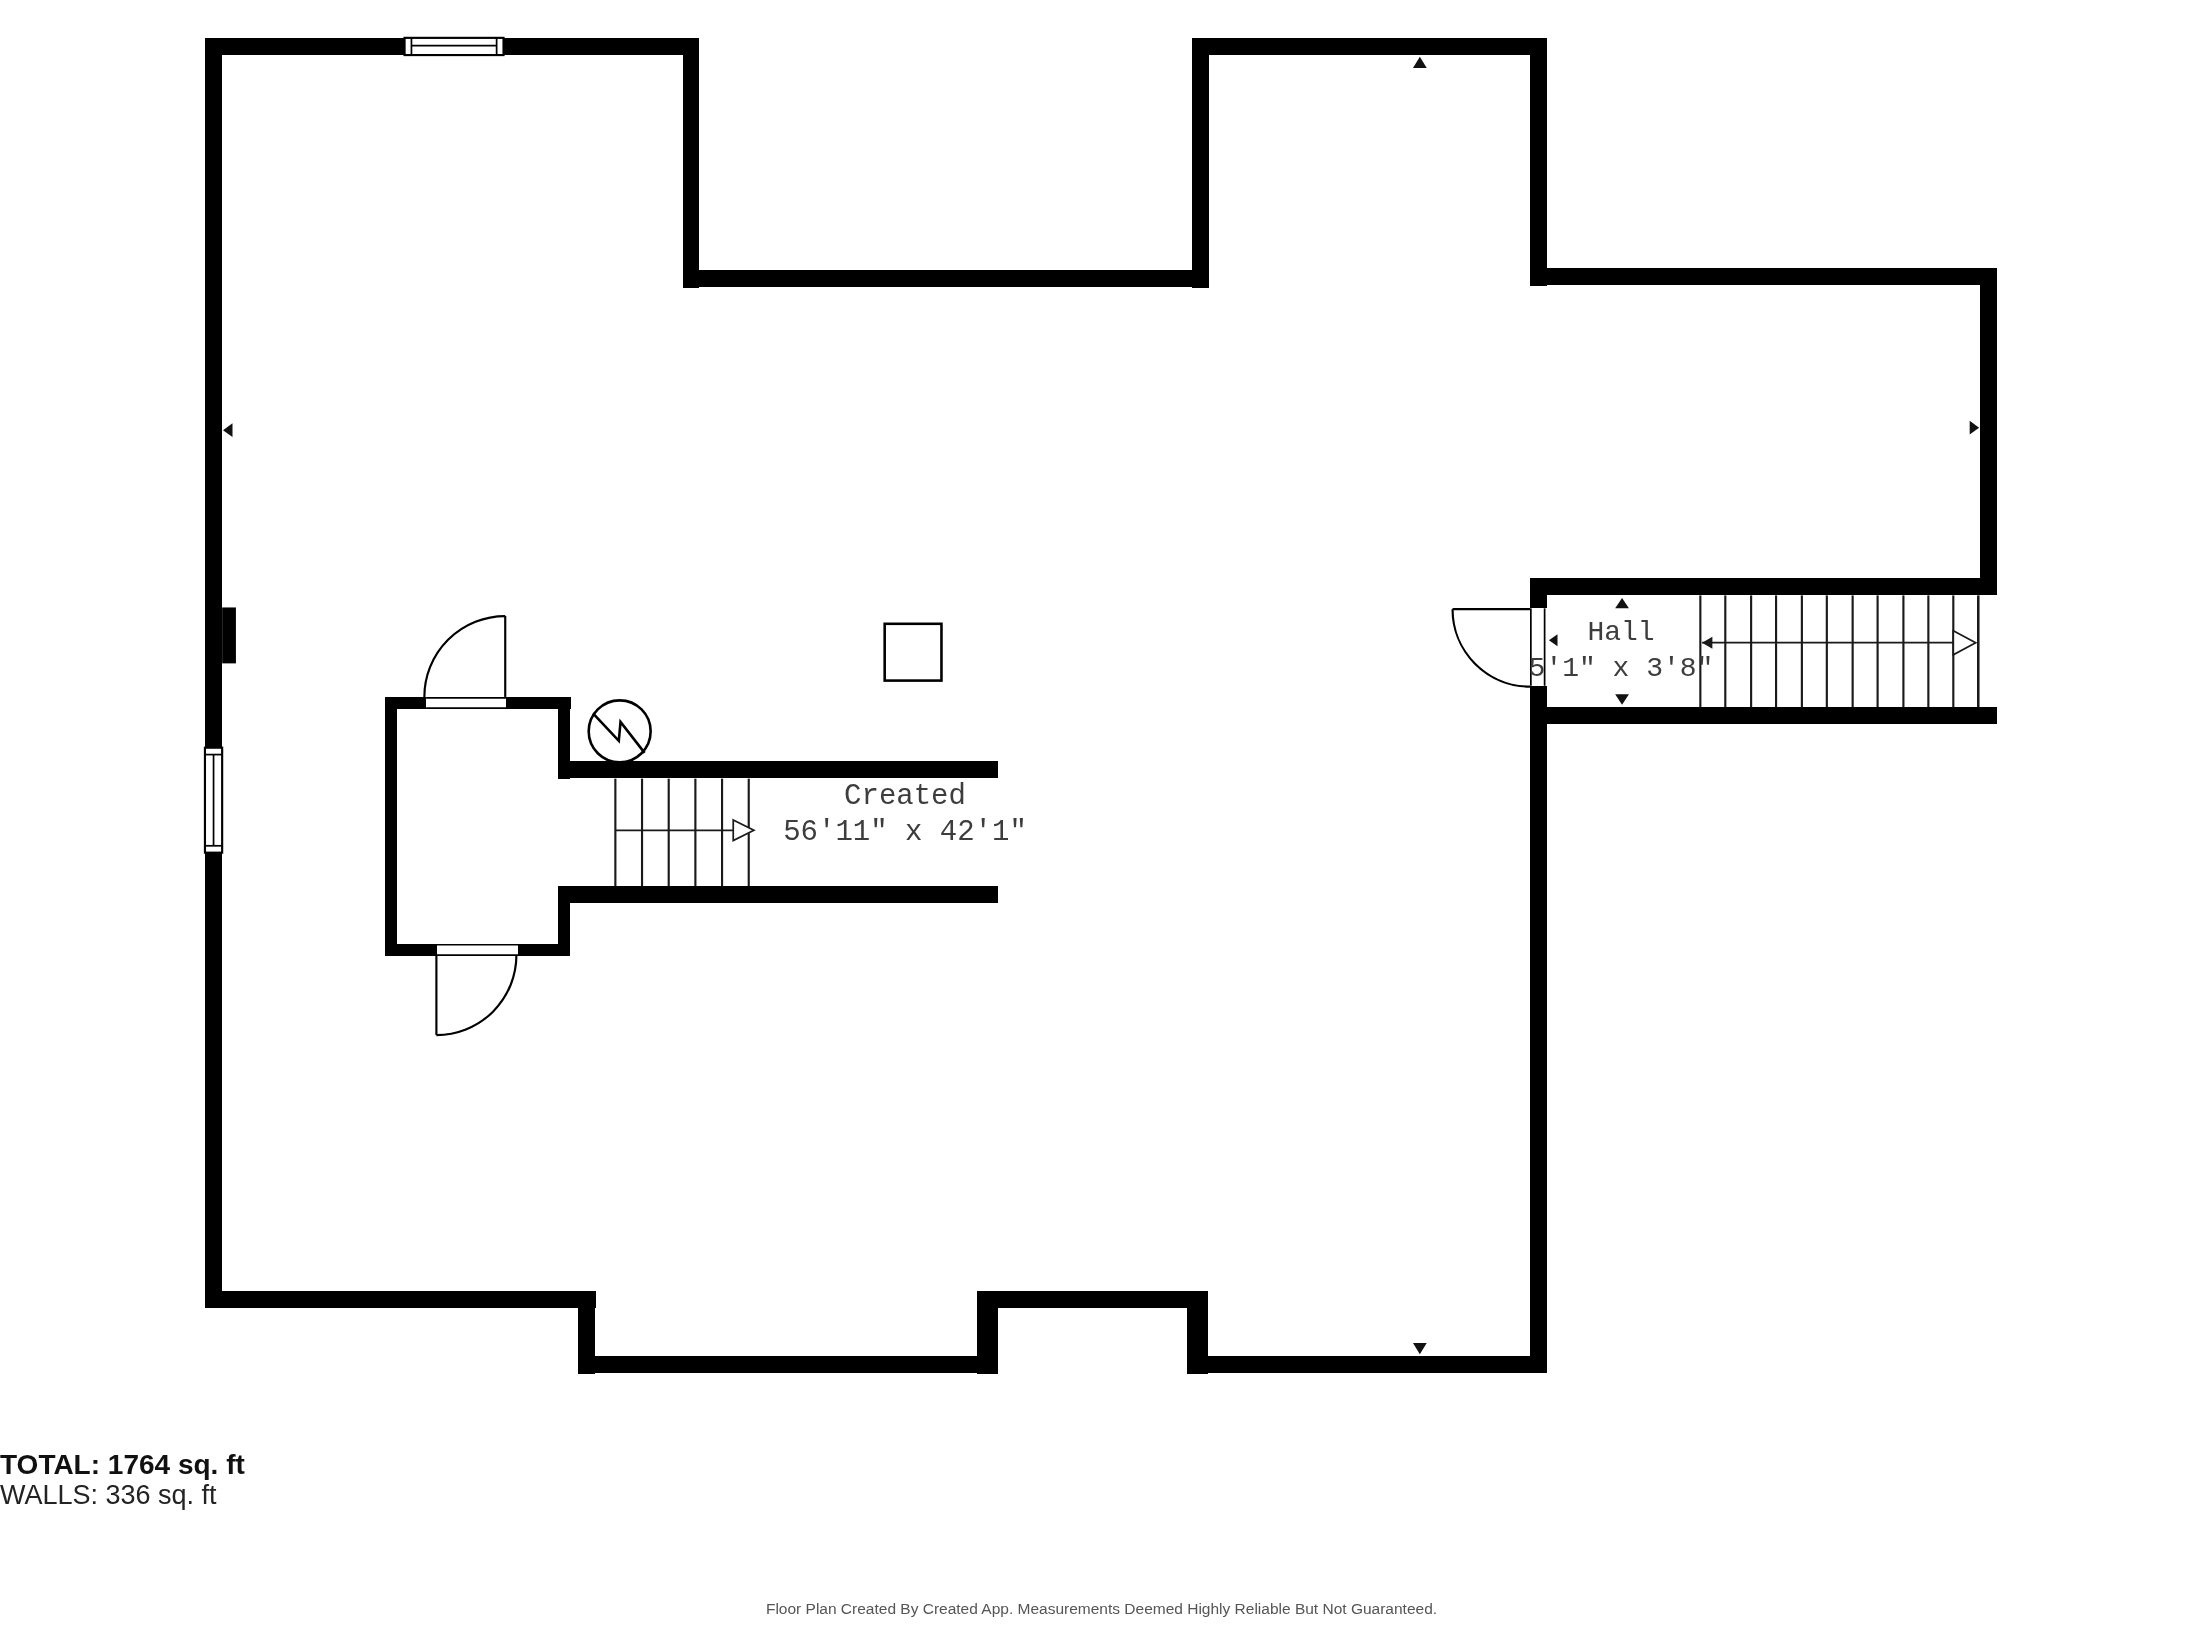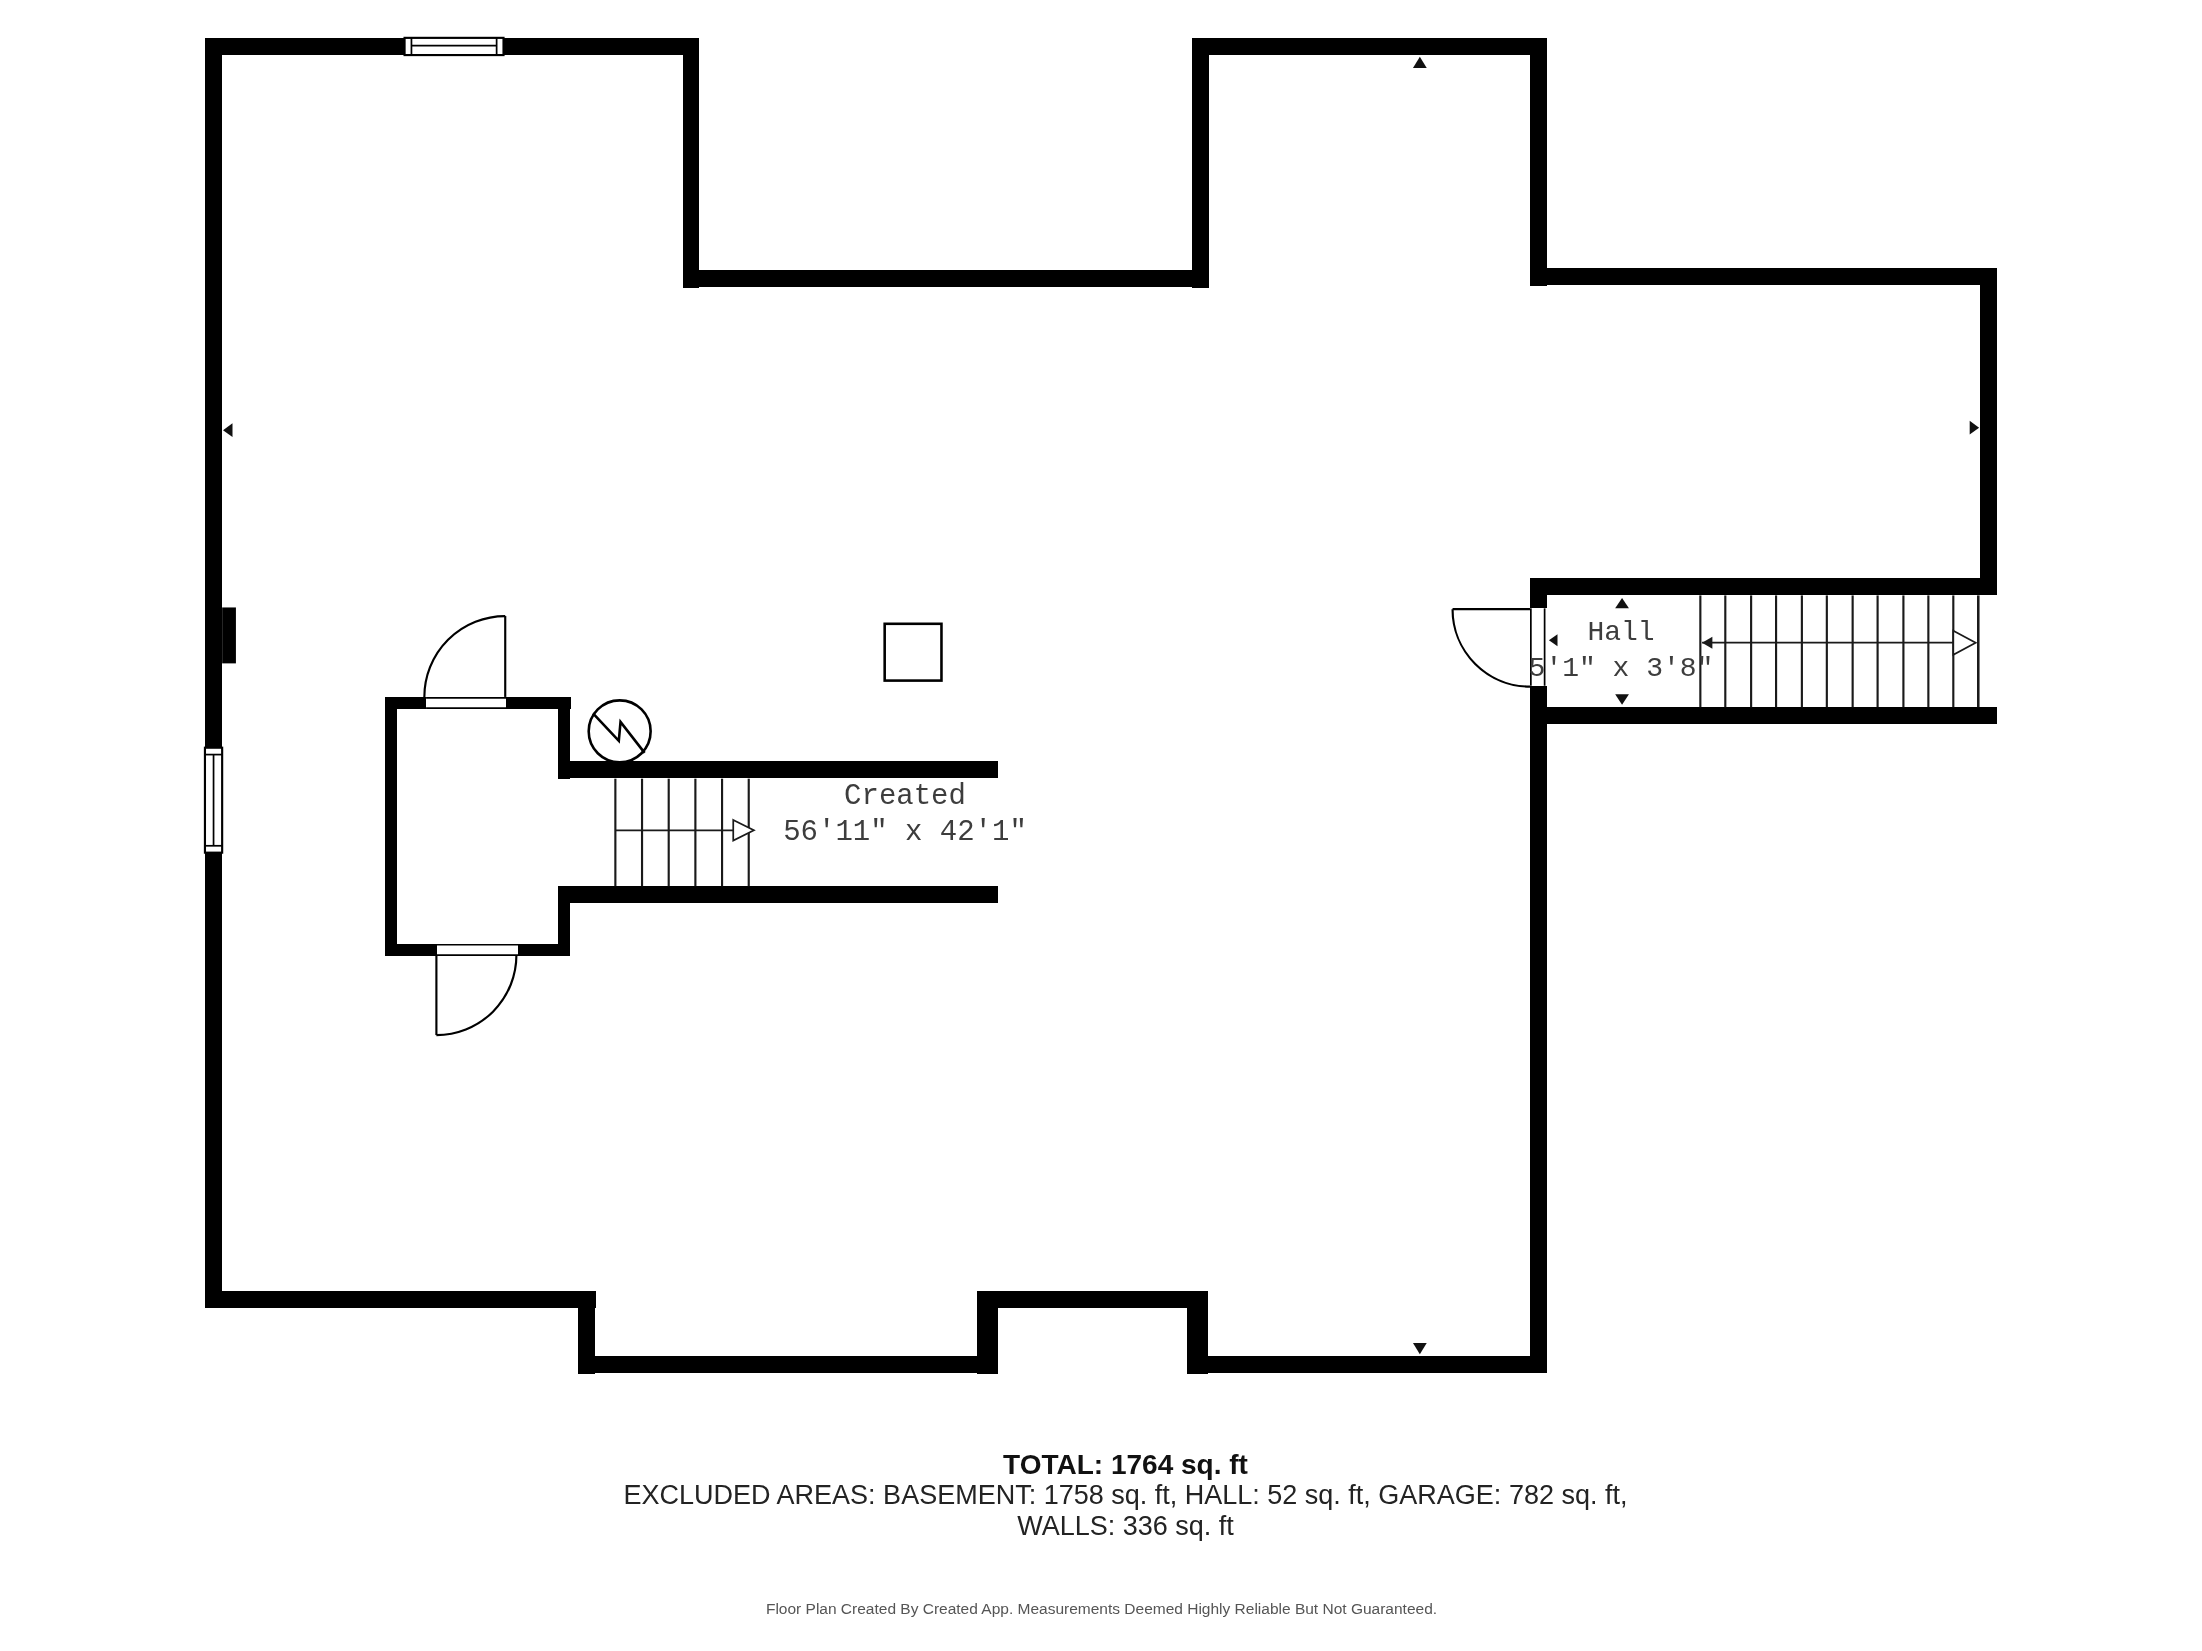--- a/index.html
+++ b/index.html
@@ -22,25 +22,24 @@
     line-height: 1.15;
     text-align: center;
     white-space: nowrap;
     font-family: Liberation Mono, monospace;
   }
   .room-label.hall-size { font-size: 28px; }
   .summary {
     position: absolute;
     left: 0; right: 0;
     top: 1449px;
-    text-align: center;
+    text-align: left;
     color: #232323;
     font-size: 27px;
     line-height: 31px;
-    padding-left: 48px;
   }
   .summary .total-line { font-weight: bold; font-size: 28px; color: #111111; }
   .footer-note {
     position: absolute;
     left: 0; right: 0;
     top: 1599px;
     text-align: center;
     color: #555555;
     font-size: 15.5px;
     line-height: 20.6px;
@@ -180,19 +179,18 @@
     </svg>
 
     <div class="room-label" style="left:905px;top:797px">Created</div>
     <div class="room-label" style="left:905px;top:833px">56'11" x 42'1"</div>
     <div class="room-label hall-size" style="left:1621px;top:633px">Hall</div>
     <div class="room-label hall-size" style="left:1621px;top:669px">5'1" x 3'8"</div>
   </div>
 
   <div class="summary">
     <div class="total-line">TOTAL: 1764 sq. ft</div>
-    <div>EXCLUDED AREAS: BASEMENT: 1758 sq. ft, HALL: 52 sq. ft, GARAGE: 782 sq. ft,</div>
     <div>WALLS: 336 sq. ft</div>
   </div>
 
   <div class="footer-note">Floor Plan Created By Created App. Measurements Deemed Highly Reliable But Not Guaranteed.</div>
 </div>
 
 
 </body></html>

